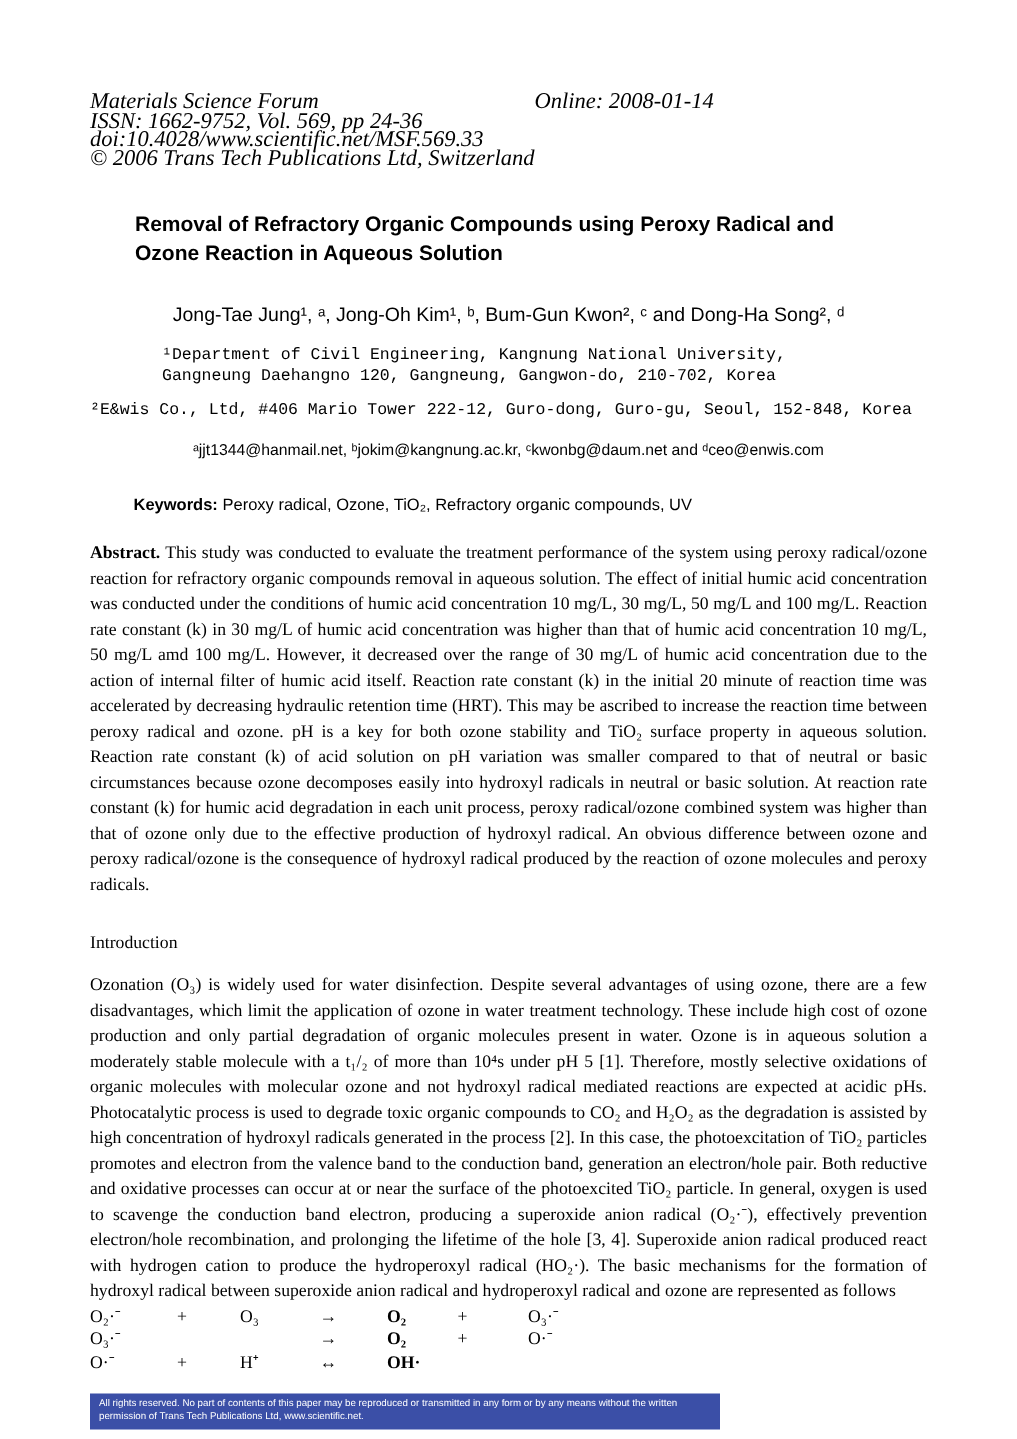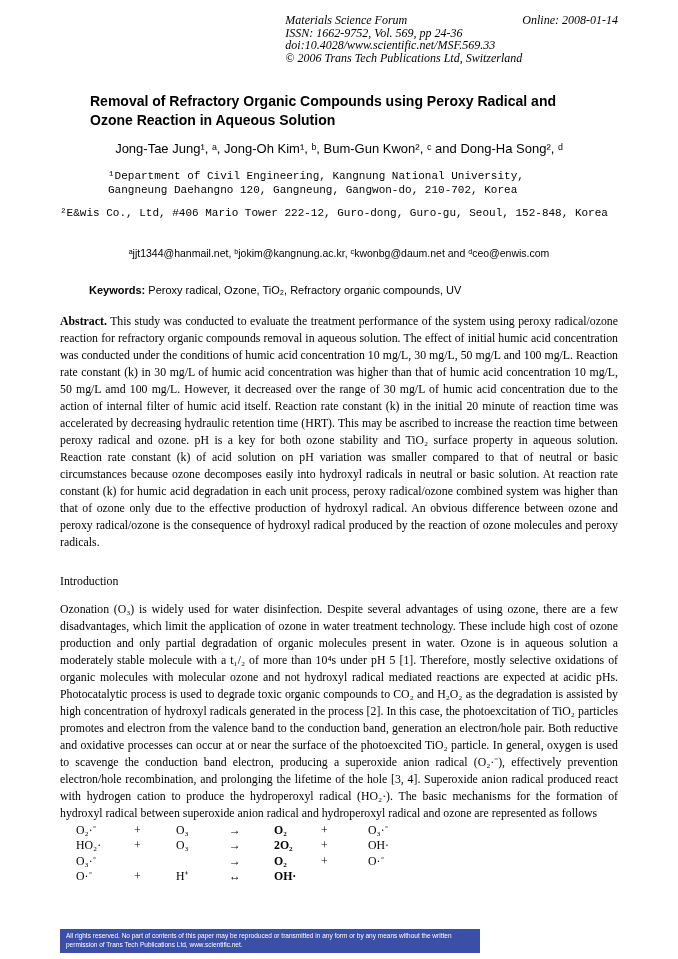--- a/index.html
+++ b/index.html
@@ -11,55 +11,56 @@
     margin: 0 auto;
     background: #ffffff;
     color: #000000;
     font-family: "Liberation Serif", serif;
     padding: 14px 60px 0 60px;
     overflow: hidden;
   }
   
   .header {
     display: flex;
-    justify-content: flex-end;
+    justify-content: flex-start;
     align-items: flex-start;
     font-style: italic;
-    font-size: 12px;
+    font-size: 15px;
     line-height: 12.5px;
+    margin-top: 48px;
   }
   .header-left div { white-space: nowrap; }
   .header-right { white-space: nowrap; }
 
   
   .title {
     margin-top: 28px;
     font-family: "Liberation Sans", sans-serif;
     font-weight: bold;
     font-size: 14px;
     line-height: 19px;
     padding: 0 30px;
   }
   .authors {
-    margin-top: 11px;
+    margin-top: 24px;
     text-align: center;
     font-family: "Liberation Sans", sans-serif;
     font-size: 13px;
   }
   .affil {
     margin-top: 14px;
     text-align: left;
     font-family: Liberation Mono, monospace;
     font-size: 11px;
     line-height: 13.5px;
   }
   .affil.first { padding: 0 48px; }
   .affil.second { margin-top: 10px; }
   .emails {
-    margin-top: 26px;
+    margin-top: 12px;
     text-align: center;
     font-family: "Liberation Sans", sans-serif;
     font-size: 10.5px;
   }
 
   
   .keywords {
     margin-top: 24px;
     font-family: "Liberation Sans", sans-serif;
     font-size: 11px;
@@ -82,21 +83,20 @@
     font-weight: normal;
   }
   .intro-text { margin-top: 12px; }
 
   
   .equations {
     border-collapse: collapse;
     margin-top: 1px;
     font-size: 11.8px;
     line-height: 15.5px;
-    margin-left: 16px;
   }
   .equations td { padding: 0; vertical-align: top; text-align: left; }
   .equations td.c0 { width: 58px; }
   .equations td.c1 { width: 42px; }
   .equations td.c2 { width: 53px; }
   .equations td.c3 { width: 45px; }
   .equations td.c4 { width: 47px; font-weight: bold; }
   .equations td.c5 { width: 47px; }
   .equations td.c6 { width: 70px; }
 
@@ -152,29 +152,20 @@
         <tr>
       <td class="c0">O₂·⁻</td>
       <td class="c1">+</td>
       <td class="c2">O₃</td>
       <td class="c3">→</td>
       <td class="c4">O₂</td>
       <td class="c5">+</td>
       <td class="c6">O₃·⁻</td>
     </tr>
     <tr>
-      <td class="c0">HO₂·</td>
-      <td class="c1">+</td>
-      <td class="c2">O₃</td>
-      <td class="c3">→</td>
-      <td class="c4">2O₂</td>
-      <td class="c5">+</td>
-      <td class="c6">OH·</td>
-    </tr>
-    <tr>
       <td class="c0">O₃·⁻</td>
       <td class="c1"></td>
       <td class="c2"></td>
       <td class="c3">→</td>
       <td class="c4">O₂</td>
       <td class="c5">+</td>
       <td class="c6">O·⁻</td>
     </tr>
     <tr>
       <td class="c0">O·⁻</td>

